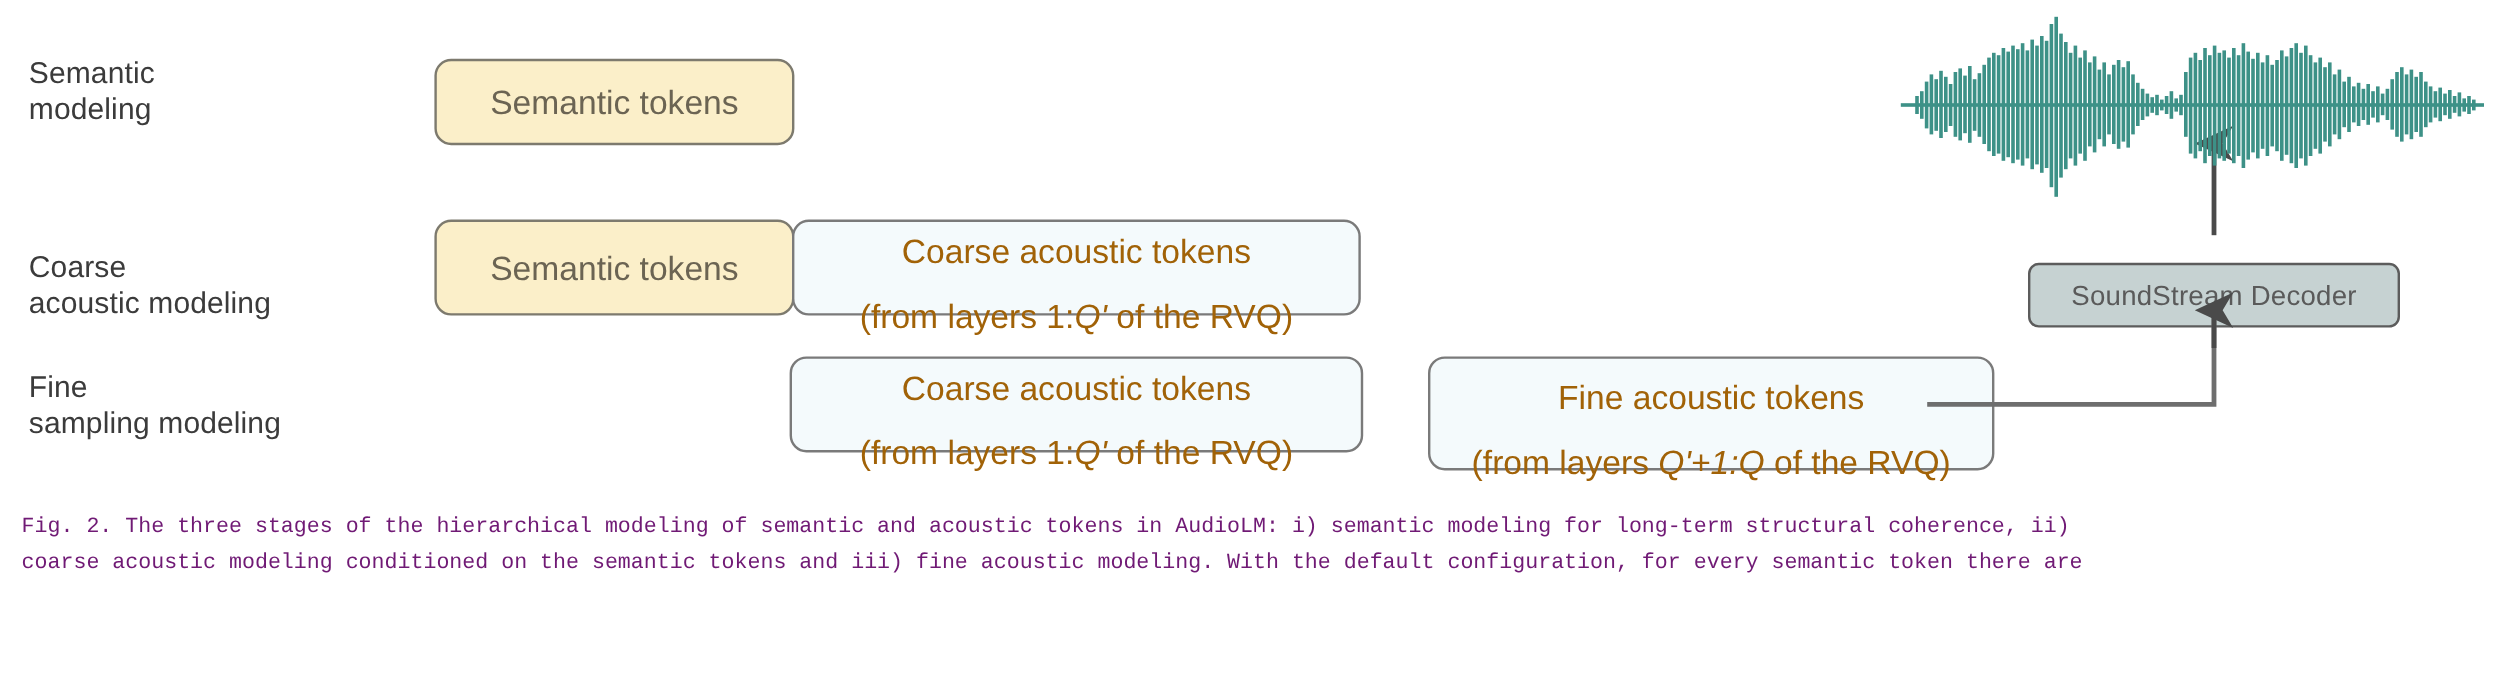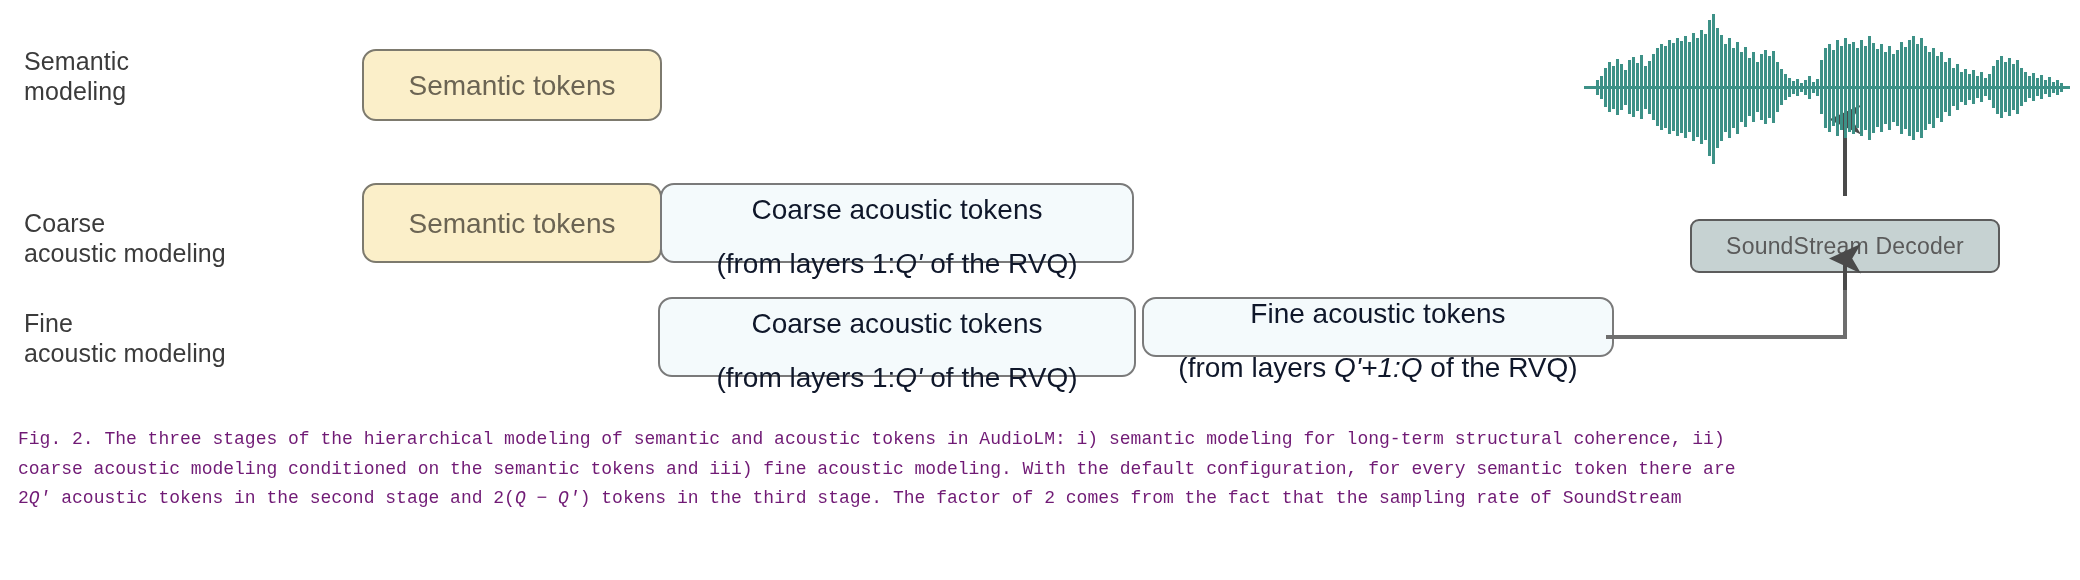--- a/index.html
+++ b/index.html
@@ -49,21 +49,21 @@
     border-radius: 14px;
   }
   .box.semantic {
     background: #fbefc9;
     border-color: #7d7a6e;
     color: #6b6453;
   }
   .box.acoustic {
     background: #f4fafc;
     border-color: #7a7a7a;
-    color: #0f172a;
+    color: #a16207;
   }
   .box .inner {
     padding: 0 10px;
     white-space: pre-line;
   }
   .box .inner i {
     font-style: italic;
   }
 
   
@@ -112,21 +112,21 @@
 
 <div id="figure">
 
   <div class="row-label" style="left:24px; top:46px;">Semantic
 modeling</div>
 
   <div class="row-label" style="left:24px; top:178px;margin-top:30px;">Coarse
 acoustic modeling</div>
 
   <div class="row-label" style="left:24px; top:308px;">Fine
-acoustic modeling</div>
+sampling modeling</div>
 
   <div class="box semantic" style="left:362px; top:49px; width:300px; height:72px;">
     <span class="inner">Semantic tokens</span>
   </div>
 
   <div class="box semantic" style="left:362px; top:183px; width:300px; height:80px;">
     <span class="inner">Semantic tokens</span>
   </div>
 
   <div class="box acoustic" style="left:660px; top:183px; width:474px; height:80px;">
@@ -136,21 +136,21 @@
     </span>
   </div>
 
   <div class="box acoustic" style="left:658px; top:297px; width:478px; height:80px;">
     <span class="inner">
       <span>Coarse acoustic tokens</span><br>
       <span>(from layers 1:</span><i>Q'</i><span> of the RVQ)</span>
     </span>
   </div>
 
-  <div class="box acoustic" style="left:1142px; top:297px; width:472px; height:60px;">
+  <div class="box acoustic" style="left:1190px; top:297px; width:472px; height:95px;">
     <span class="inner">
       <span>Fine acoustic tokens</span><br>
       <span>(from layers </span><i>Q'+1:Q</i><span> of the RVQ)</span>
     </span>
   </div>
 
   <div class="decoder" style="left:1690px; top:199px; width:310px; height:54px;margin-top:20px;">
     <span>SoundStream Decoder</span>
   </div>
 
@@ -291,14 +291,13 @@
         <rect x="2056" y="80" width="3" height="15"></rect>
         <rect x="2060" y="83" width="3" height="9"></rect>
       </g>
     </g>
   </svg>
 </div>
 
 <div id="caption">
   <span class="capline">Fig. 2.  The three stages of the hierarchical modeling of semantic and acoustic tokens in AudioLM: i) semantic modeling for long-term structural coherence, ii)</span>
   <span class="capline">coarse acoustic modeling conditioned on the semantic tokens and iii) fine acoustic modeling. With the default configuration, for every semantic token there are</span>
-  <span class="capline"><span>2</span><i>Q′</i><span> acoustic tokens in the second stage and 2(</span><i>Q − Q′</i><span>) tokens in the third stage. The factor of 2 comes from the fact that the sampling rate of SoundStream</span></span>
 </div>
 
 </body></html>

